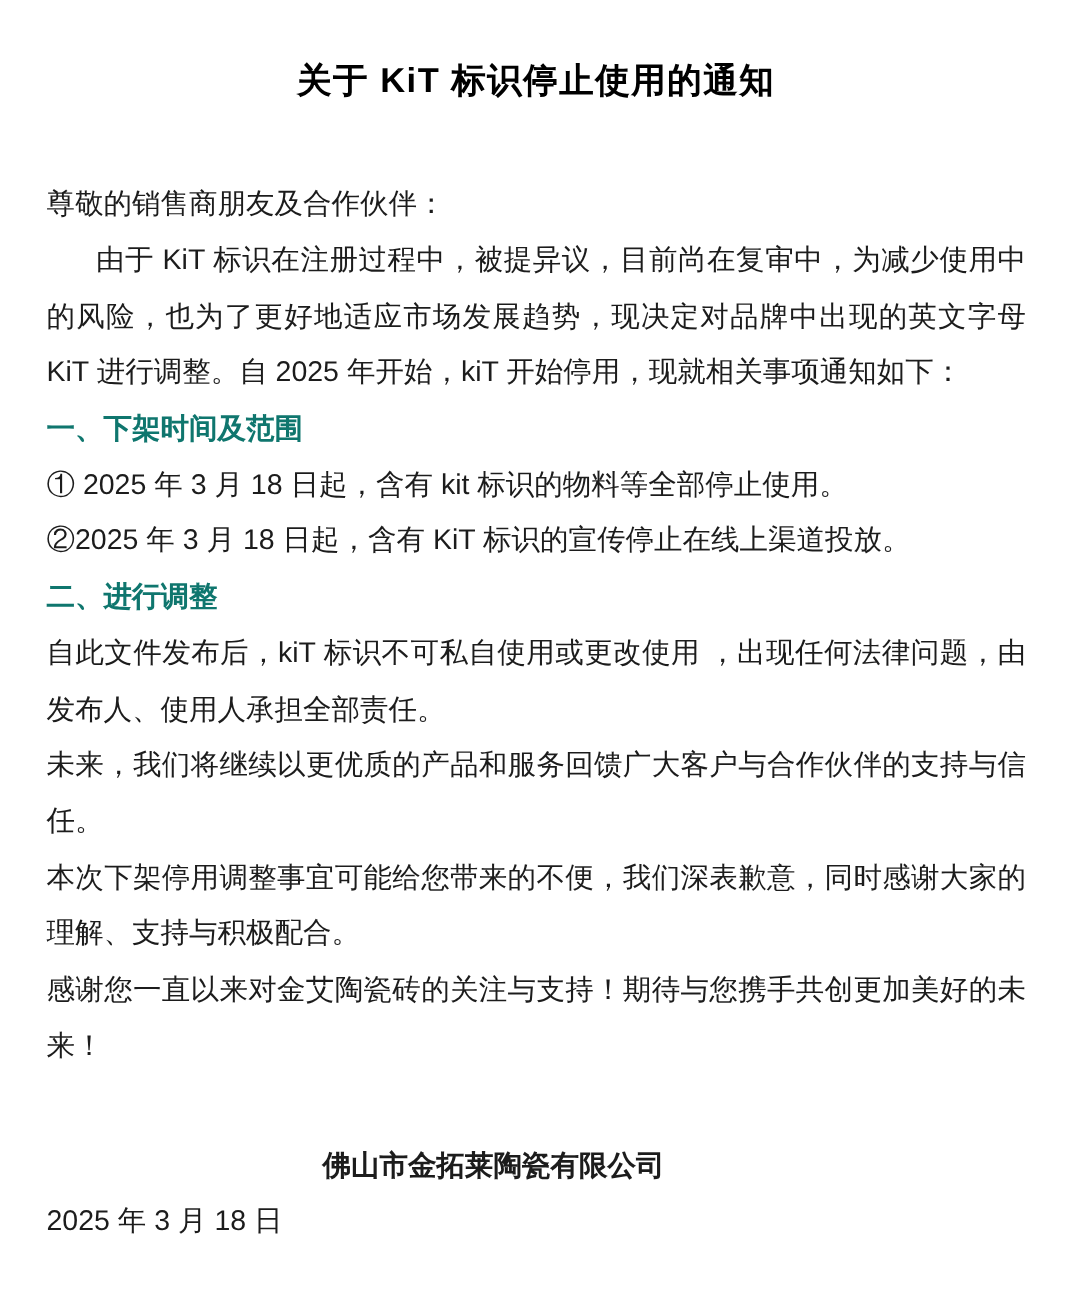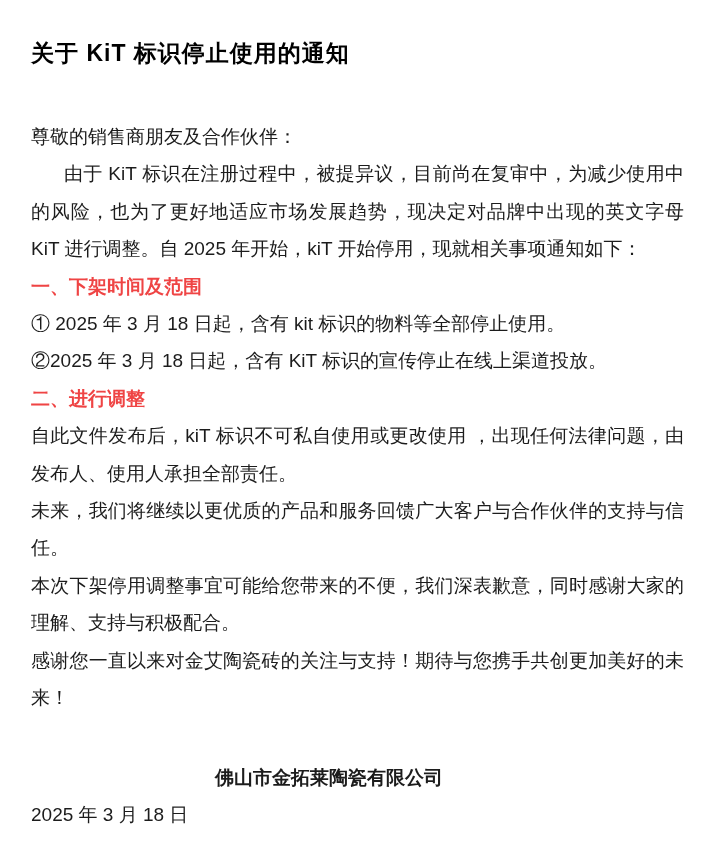--- a/index.html
+++ b/index.html
@@ -20,36 +20,36 @@
     position:relative;
   }
   .page{
     box-sizing:border-box;
     width:713px;height:868px;
     padding:0 29px 0 31px;
     position:relative;
   }
   .doc-title{
     margin:36px 0 0 0;
-    text-align:left;
+    text-align:center;
     font-size:23px;
     font-weight:bold;
     letter-spacing:1px;
     line-height:34px;
     color:#000;
   }
   .doc-body{
     margin-top:48px;
     font-size:19px;
     line-height:37.4px;
     text-align:justify;
   }
   .doc-body p{margin:0;}
   .indent{text-indent:33px;}
-  .section-heading{font-weight:bold;color:#ef4444;}
+  .section-heading{font-weight:bold;color:#0f766e;}
   .signature-block{margin-top:42px;}
   .signature-company{
     text-align:center;
     padding-right:57px;
     margin:0;
     font-weight:bold;
   }
   .signature-date{
     padding-right:91px;
     margin:3px 0 0 0;

